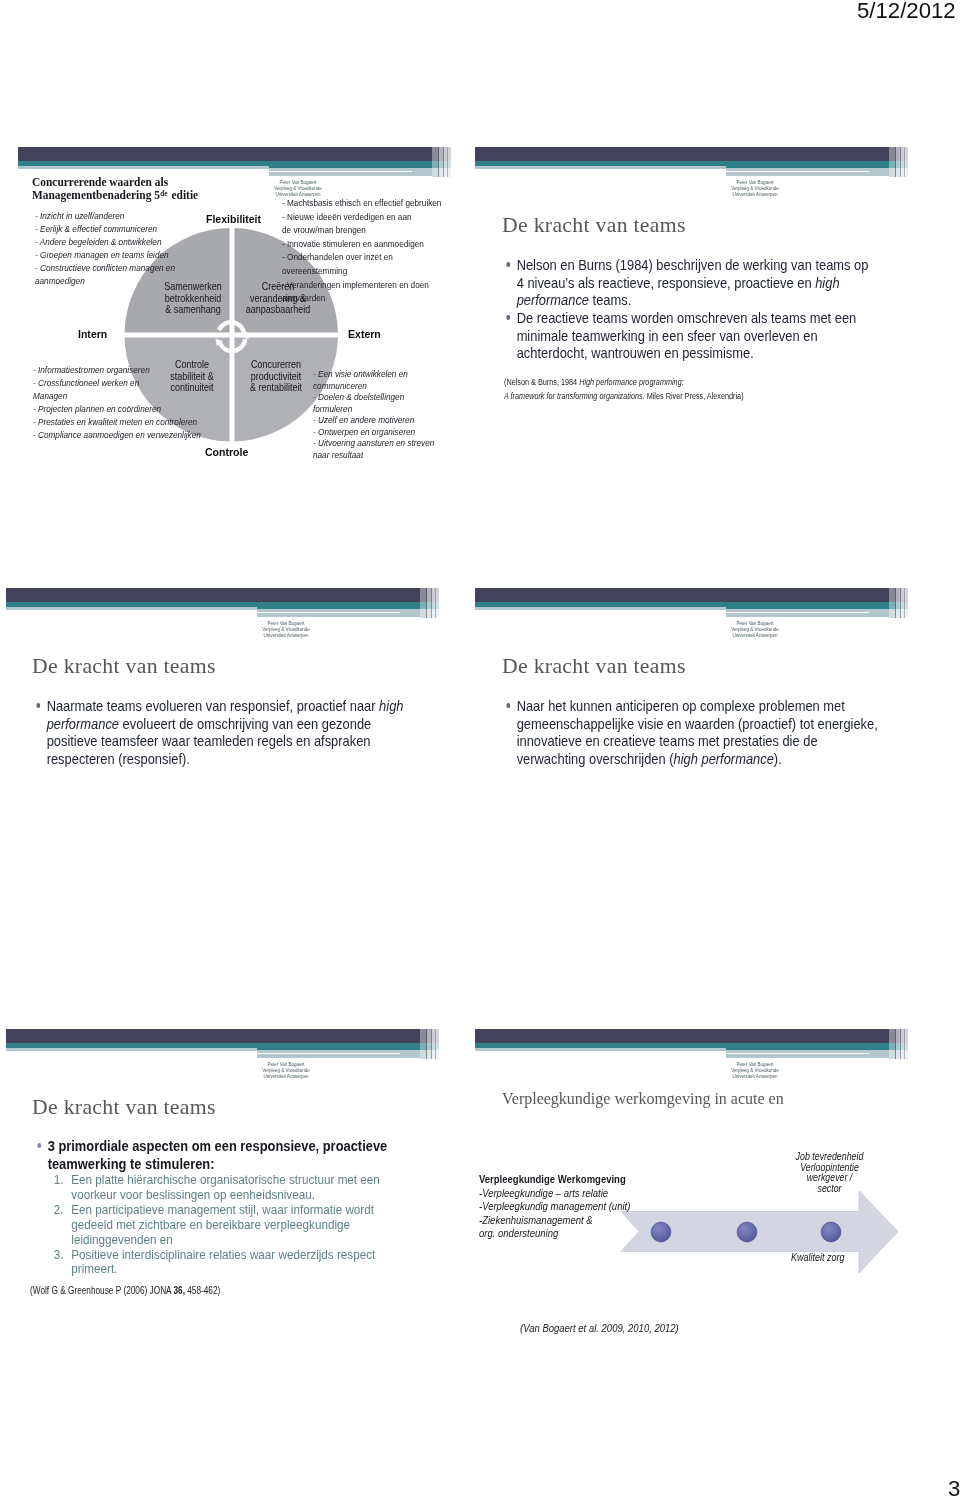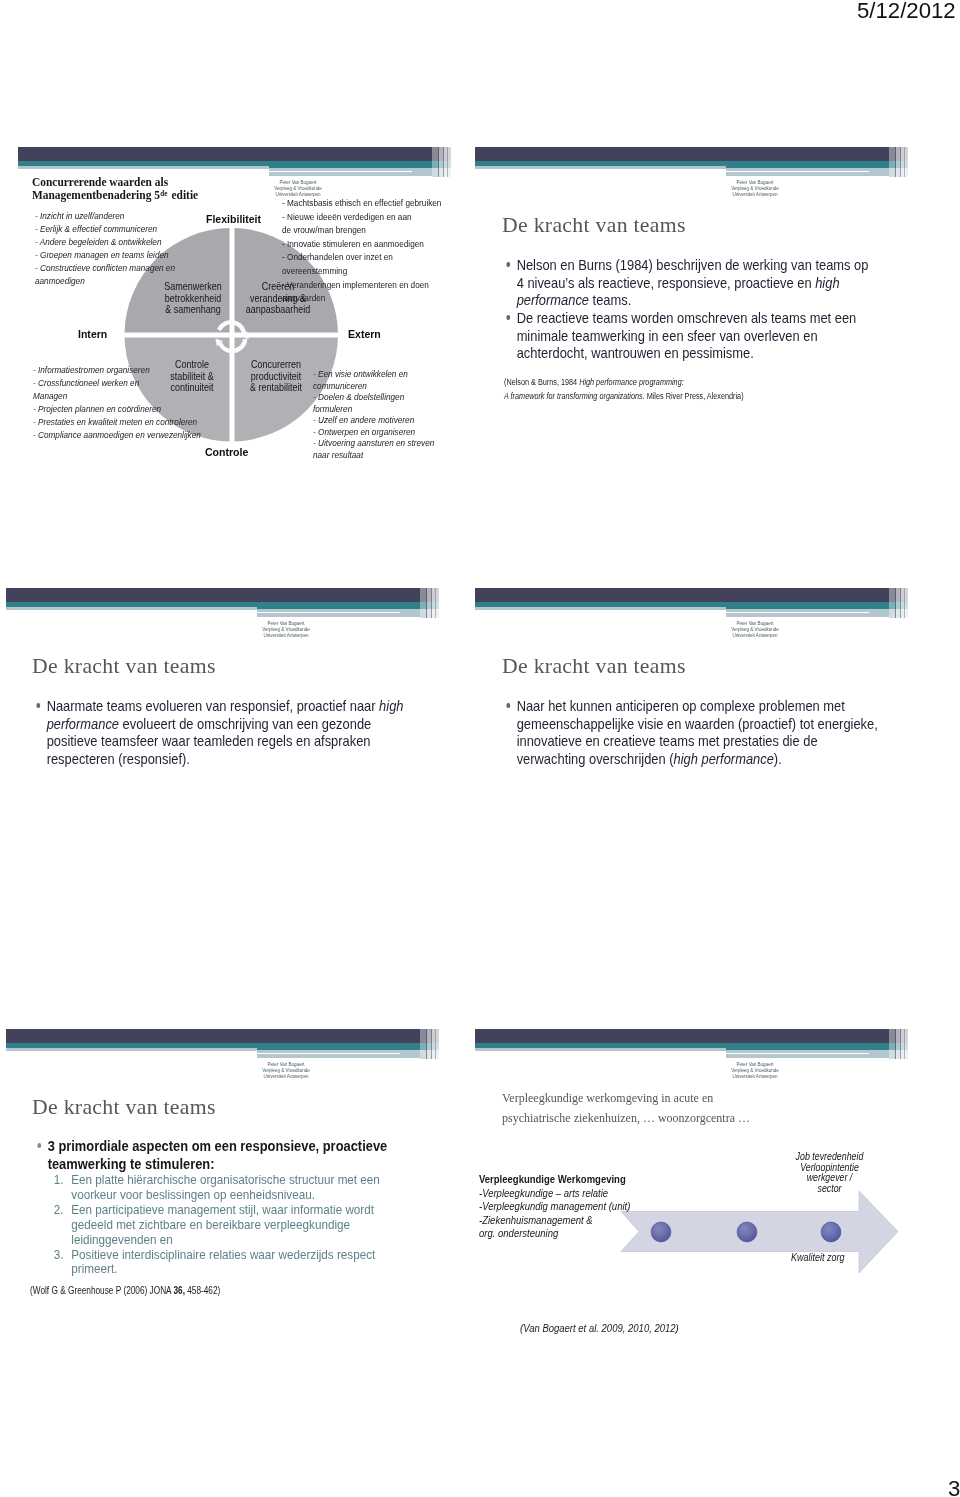--- a/index.html
+++ b/index.html
@@ -96,21 +96,21 @@
   .t5{left:32px;top:73px;}
   .b5{left:30px;top:116px;width:430px;}
   .ol5{list-style:none;margin:0;padding:0;counter-reset:n;color:#5d8187;font-size:12.6px;line-height:14.85px;}
   .ol5 li{position:relative;padding-left:44.5px;counter-increment:n;white-space:nowrap;}
   .ol5 li::before{content:counter(n) ".";position:absolute;left:25.5px;top:0;}
   .b5 .lead{font-weight:bold;color:#17171d;padding-left:19px;position:relative;white-space:nowrap;}
   .b5 .lead::before{content:"";position:absolute;left:7.8px;top:5.3px;width:4.4px;height:4.4px;border-radius:50%;background:#9383a0;}
   .src5{left:30px;top:262px;font-size:10.6px;transform:scaleX(0.78);}
 
   
-  .t6{left:33px;top:67px;font-size:12px;line-height:19.5px;white-space:nowrap;letter-spacing:0;transform:scaleX(1);}
+  .t6{left:33px;top:67px;font-size:16px;line-height:19.5px;white-space:nowrap;letter-spacing:0;transform:scaleX(1);}
   .s6txt{position:absolute;font-family:"Liberation Sans",sans-serif;font-size:11.2px;line-height:13.5px;
          color:#17171d;font-style:italic;white-space:nowrap;transform:scaleX(0.85);transform-origin:0 0;}
   .s6head{font-style:normal;font-weight:bold;}
   .s6left{left:10px;top:151px;}
   .s6arrlbl{left:322px;top:229px;font-size:10.6px;}
   .s6out{left:318px;top:130px;text-align:center;width:100px;font-size:10.4px;line-height:10.7px;}
   .src6{left:51px;top:300px;font-size:11.2px;transform:scaleX(0.85);}
 </style>
 </head>
 <body>
@@ -481,21 +481,20 @@
       <div class="sgln" style="left:428.7px;opacity:.33;"></div>
     </div>
     <div class="affil">
       <div>Peter Van Bogaert</div>
       <div>Verpleeg &amp; Vroedkunde</div>
       <div>Universiteit Antwerpen</div>
     </div>
 
     <div class="stitle t6">
       <span>Verpleegkundige werkomgeving in acute en</span><br>
-      <span>psychiatrische ziekenhuizen, … woonzorgcentra …</span>
     </div>
 
 <svg class="arrowsvg" width="310" height="110" viewBox="0 0 310 110" style="position:absolute;left:132px;top:158px;">
       <defs>
         <radialGradient id="ballg" cx="38%" cy="32%" r="72%">
           <stop offset="0%" stop-color="#8186c0"></stop>
           <stop offset="55%" stop-color="#6a6fae"></stop>
           <stop offset="100%" stop-color="#53579a"></stop>
         </radialGradient>
       </defs>

